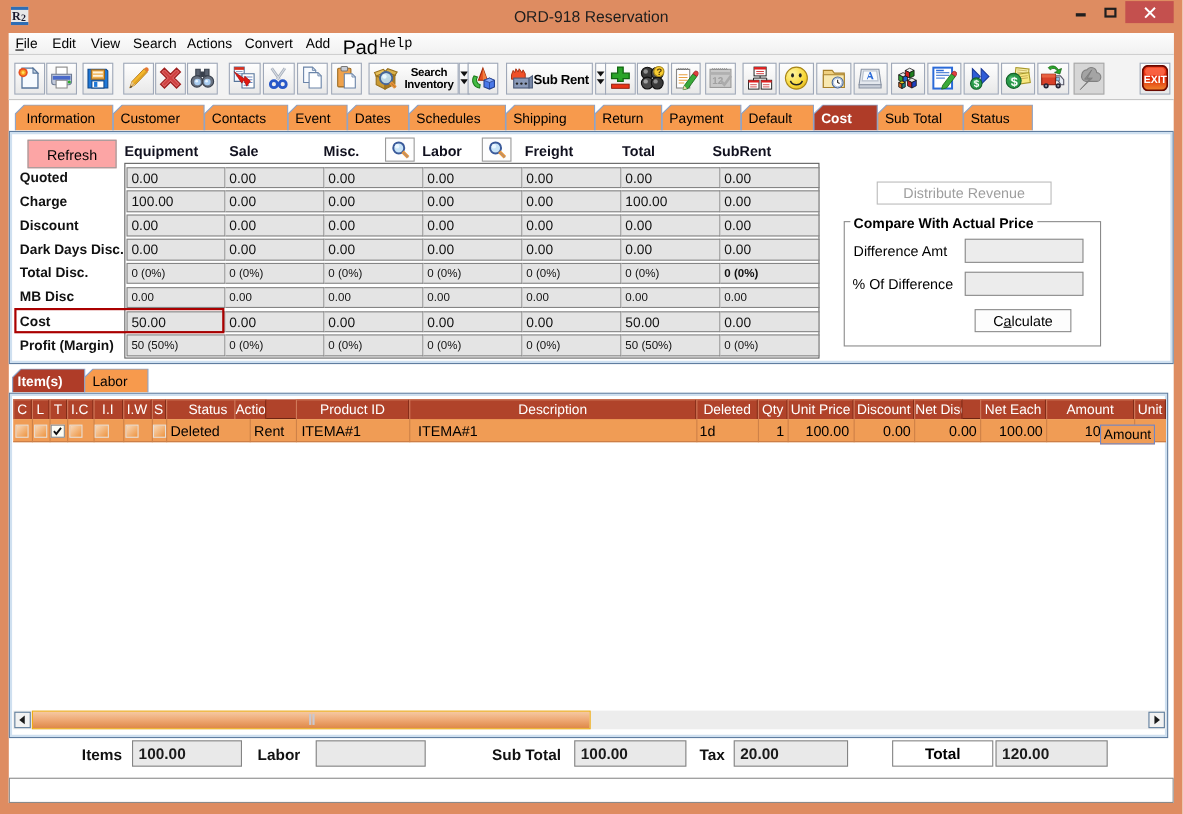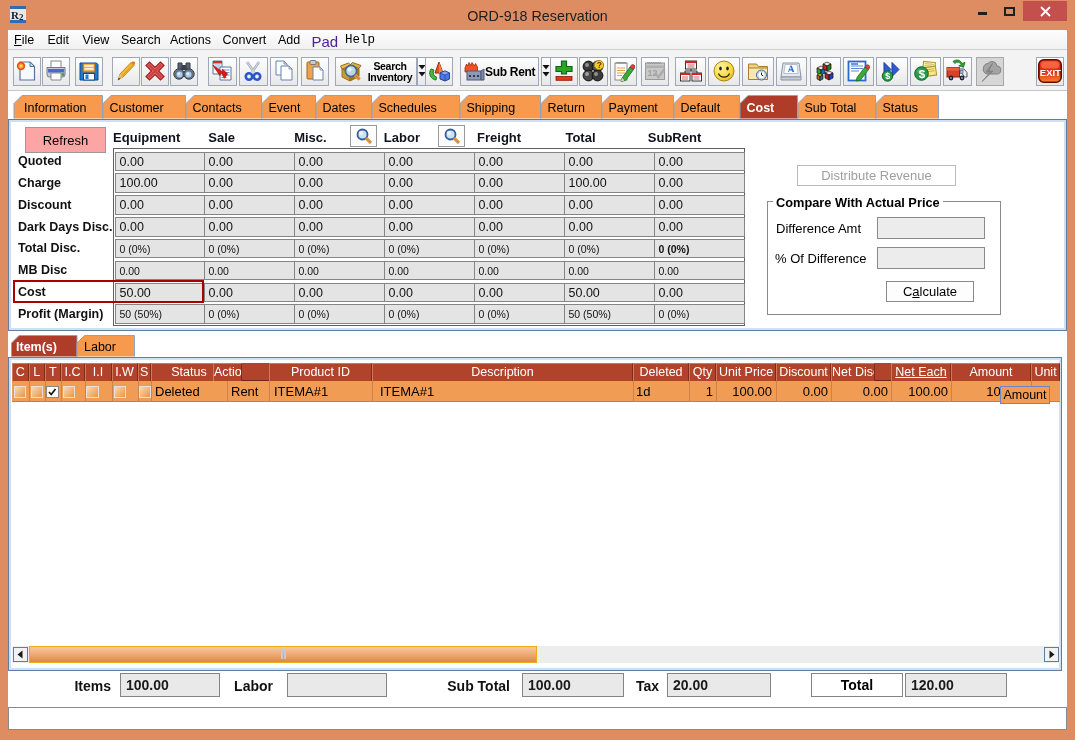--- a/index.html
+++ b/index.html
@@ -32,21 +32,21 @@
     </svg>
   </div>
 <div class="abs" style="left:8px;top:30px;width:1059px;height:20px;background:linear-gradient(#FDFDFD,#F1F1F1);border-bottom:1px solid #CFCFCF;"></div>
 <div class="abs" style="left:14px;top:33px;font-size:12.5px;color:#000;"><u>F</u>ile</div>
 <div class="abs" style="left:47.5px;top:33px;font-size:12.5px;color:#000;">Edit</div>
 <div class="abs" style="left:82.5px;top:33px;font-size:12.5px;color:#000;">View</div>
 <div class="abs" style="left:121px;top:33px;font-size:12.5px;color:#000;">Search</div>
 <div class="abs" style="left:170px;top:33px;font-size:12.5px;color:#000;">Actions</div>
 <div class="abs" style="left:222.5px;top:33px;font-size:12.5px;color:#000;">Convert</div>
 <div class="abs" style="left:278px;top:33px;font-size:12.5px;color:#000;">Add</div>
-<div class="abs" style="left:311.5px;top:33px;font-size:15px;color:#4c1d95;">Pad</div>
+<div class="abs" style="left:311.5px;top:33px;font-size:18px;color:#000000;">Pad</div>
 <div class="abs" style="left:345px;top:33px;font-size:12.5px;color:#000;font-family:Liberation Mono, monospace;">Help</div>
 <div class="abs" style="left:8px;top:50px;width:1059px;height:41px;background:#F3F3F3;border-bottom:1px solid #C6C6C6;"></div>
 <div class="tbtn" style="left:13px;width:28px;">
     <svg width="24" height="24" viewBox="0 0 24 24">
       <path d="M5 3 h10 l4.5 4.5 V21 H5 z" fill="#F6FAFE" stroke="#56749A" stroke-width="1.2"></path>
       <path d="M15 3 l4.5 4.5 h-4.5 z" fill="#C8D8E8" stroke="#56749A" stroke-width="1"></path>
       <circle cx="6" cy="7" r="4.2" fill="#E85020"></circle>
       <circle cx="6" cy="7" r="2.6" fill="#F8A020"></circle>
       <circle cx="6" cy="7" r="1.3" fill="#FFE060"></circle>
     </svg>
@@ -488,21 +488,21 @@
 <div class="hcell" style="left:137.5px;top:363px;width:13.5px;height:17.5px;">S</div>
 <div class="hcell" style="left:151px;top:363px;width:76px;height:17.5px;">Status</div>
 <div class="hcell" style="left:213px;top:363px;width:29px;height:17.5px;">Action</div>
 <div class="hcell" style="left:269px;top:363px;width:103px;height:17.5px;">Product ID</div>
 <div class="hcell" style="left:372px;top:363px;width:261px;height:30px;">Description</div>
 <div class="hcell" style="left:633px;top:363px;width:56px;height:17.5px;">Deleted</div>
 <div class="hcell" style="left:689px;top:363px;width:27px;height:17.5px;">Qty</div>
 <div class="hcell" style="left:716px;top:363px;width:60px;height:17.5px;">Unit Price</div>
 <div class="hcell" style="left:776px;top:363px;width:55px;height:17.5px;">Discount</div>
 <div class="hcell" style="left:831px;top:363px;width:44px;height:17.5px;">Net Disc</div>
-<div class="hcell" style="left:891px;top:363px;width:60px;height:17.5px;text-decoration:underline;">Net Each</div>
+<div class="hcell" style="left:891px;top:363px;width:60px;height:17.5px;">Net Each</div>
 <div class="hcell" style="left:951px;top:363px;width:80px;height:17.5px;">Amount</div>
 <div class="hcell" style="left:1031px;top:363px;width:29px;height:17.5px;">Unit</div>
 <div class="abs" style="left:12px;top:381px;width:1048px;height:21px;background:#F09C55;border-bottom:1px solid #C97C45;"></div>
 <div class="abs" style="left:28.5px;top:381px;width:1px;height:21px;background:#CE8148;"></div>
 <div class="abs" style="left:45px;top:381px;width:1px;height:21px;background:#CE8148;"></div>
 <div class="abs" style="left:60.5px;top:381px;width:1px;height:21px;background:#CE8148;"></div>
 <div class="abs" style="left:84.5px;top:381px;width:1px;height:21px;background:#CE8148;"></div>
 <div class="abs" style="left:111.5px;top:381px;width:1px;height:21px;background:#CE8148;"></div>
 <div class="abs" style="left:137.5px;top:381px;width:1px;height:21px;background:#CE8148;"></div>
 <div class="abs" style="left:151px;top:381px;width:1px;height:21px;background:#CE8148;"></div>

